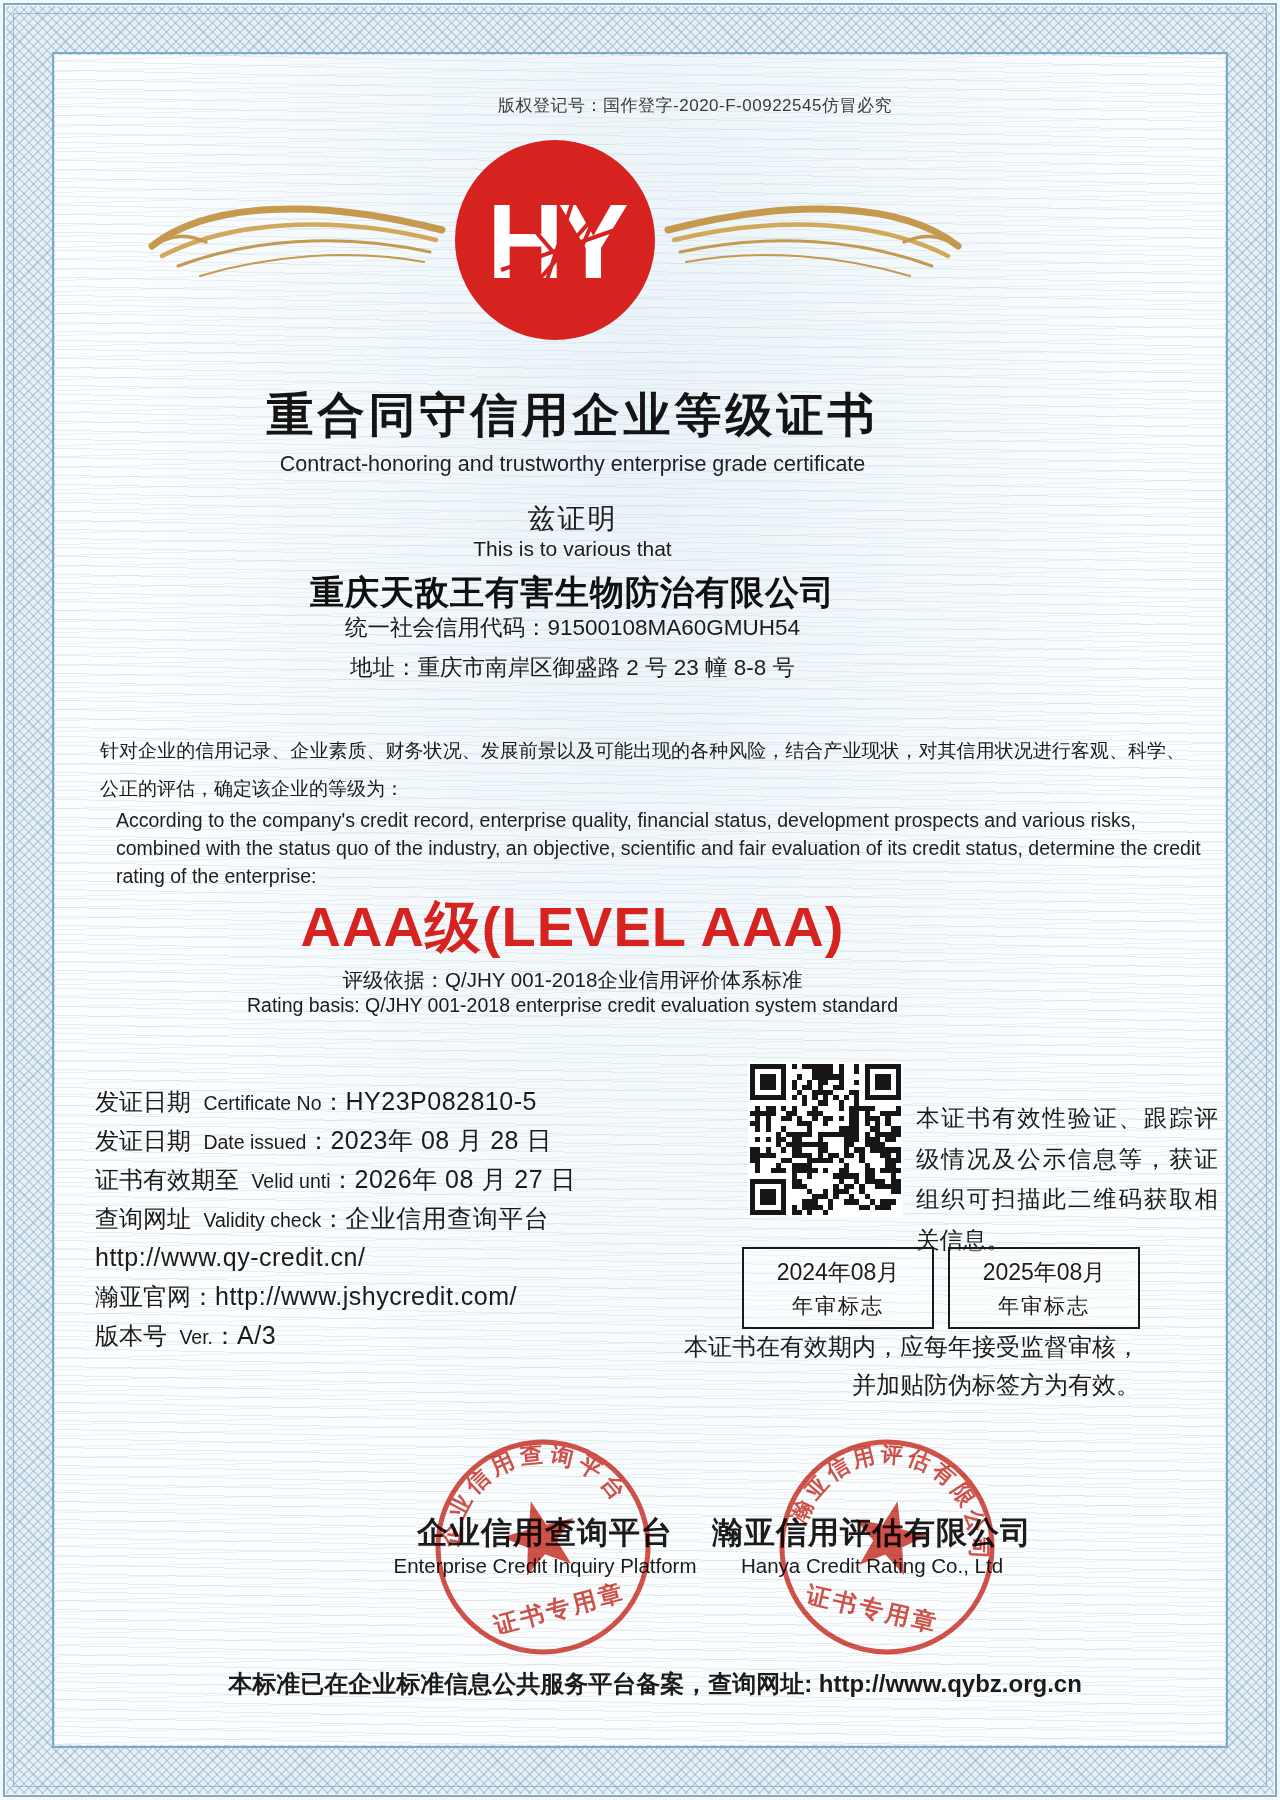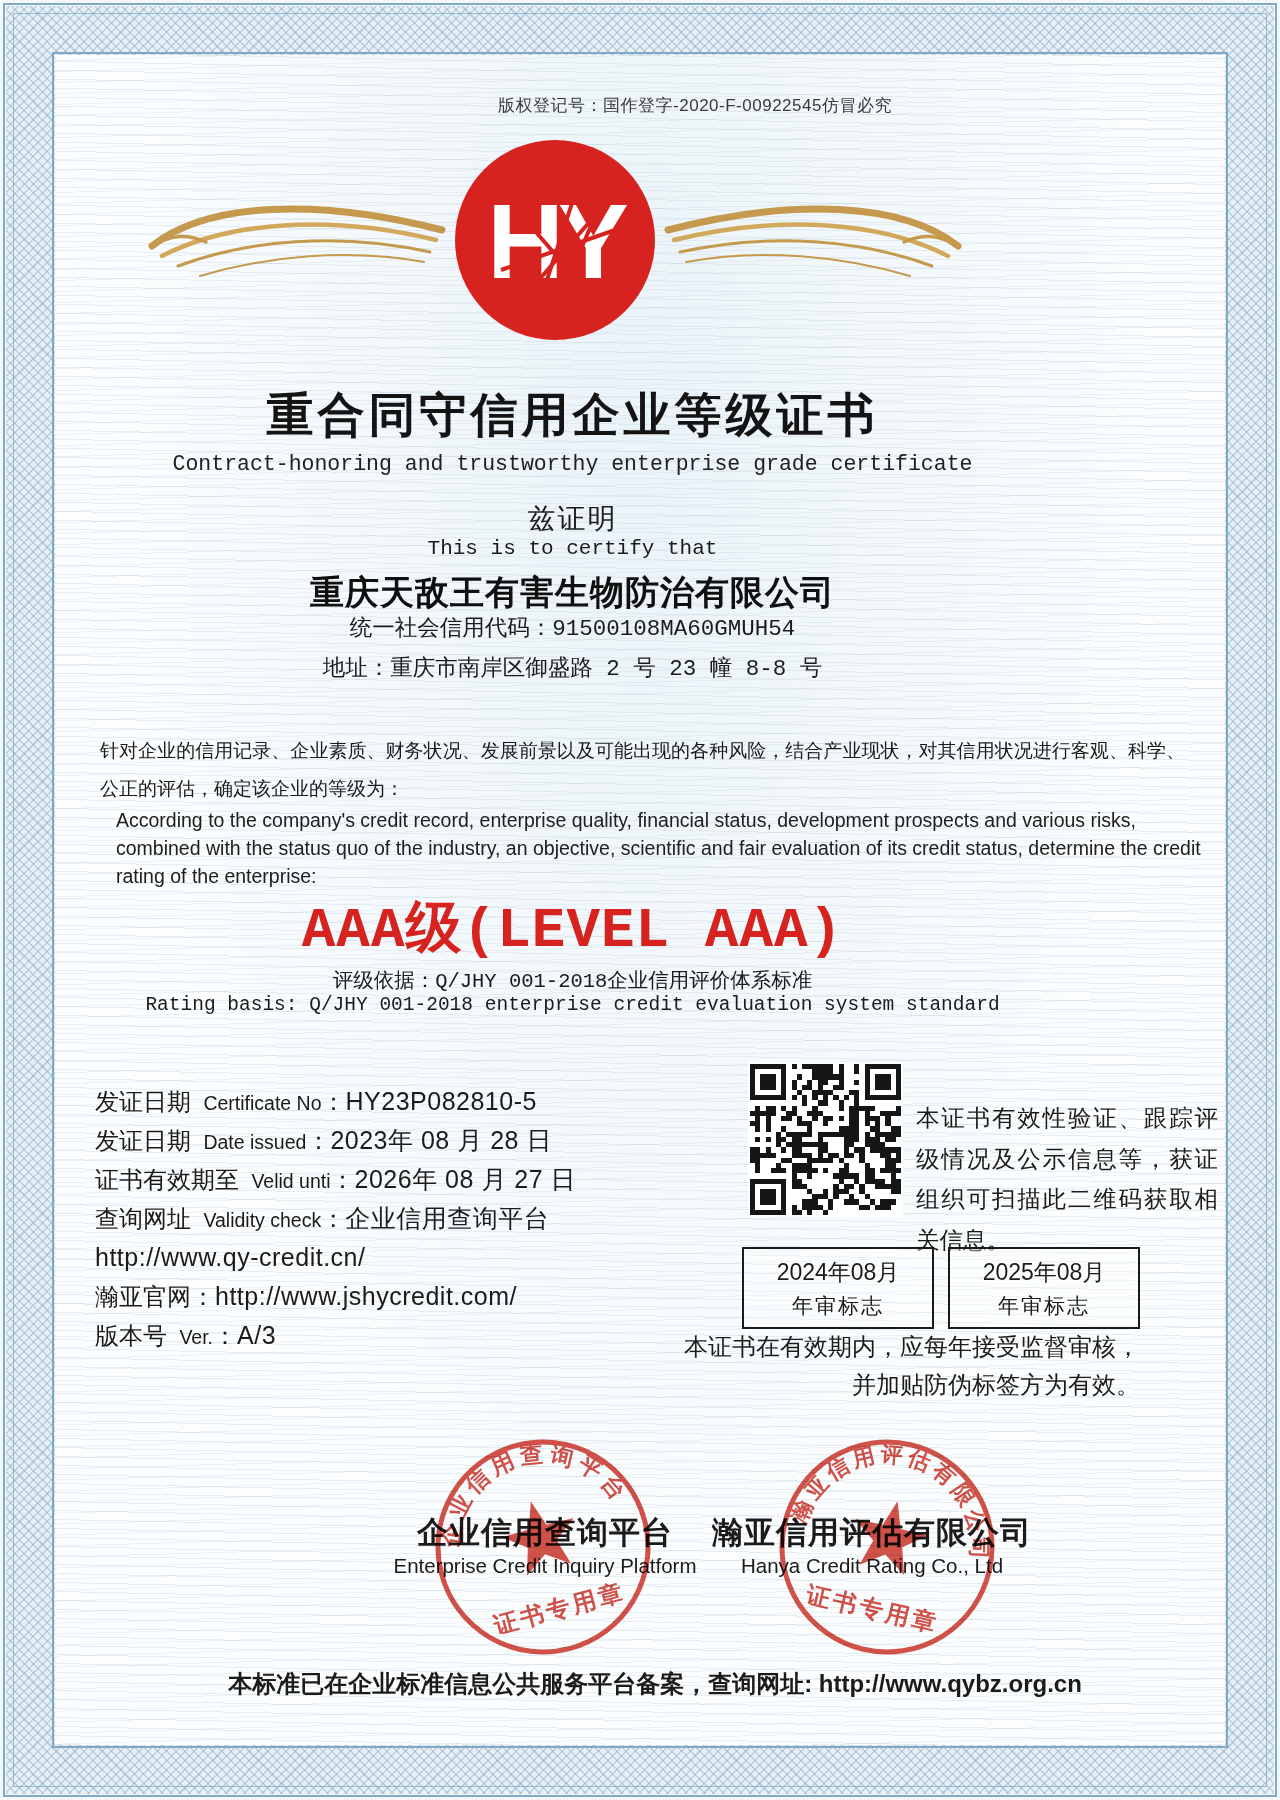--- a/index.html
+++ b/index.html
@@ -33,21 +33,21 @@
 
   
   .copyright{top:94px;left:180px;width:1030px;text-align:center;font-size:17px;font-weight:500;color:#3a3a3a;letter-spacing:.5px;}
   .logo{top:138px;left:453px;width:204px;height:204px;}
   .flourish{top:196px;width:298px;height:92px;}
   .flourish-left{left:148px;}
   .flourish-right{left:664px;transform:scaleX(-1);}
   .flo{fill:none;stroke:var(--gold,#c59a4e);stroke-linecap:round;}
   .flo2{stroke:#d2a85c;}
 
-  .centerblock{left:0;width:1145px;text-align:center;font-family:Liberation Mono, monospace;}
+  .centerblock{left:0;width:1145px;text-align:center;}
   .title-cn{top:384px;font-size:47px;font-weight:700;letter-spacing:4px;color:#141414;}
   .title-en{top:452px;font-size:21.5px;color:#202020;}
   .certify-cn{top:500px;font-size:28px;letter-spacing:2px;}
   .certify-en{top:537px;font-size:21px;}
   .company{top:570px;font-size:34px;font-weight:800;letter-spacing:1px;color:#101010;}
   .codeline{top:612px;font-size:22.5px;}
   .addressline{top:652px;font-size:22.5px;}
 
   
   .para-cn{top:732px;left:100px;width:1085px;font-size:19px;line-height:38px;text-align:justify;}
@@ -133,21 +133,21 @@
         <line x1="124" y1="50" x2="88" y2="160"></line>
         <line x1="48" y1="132" x2="162" y2="92"></line>
         <line x1="150" y1="60" x2="112" y2="148"></line>
         <line x1="70" y1="160" x2="140" y2="80"></line>
       </g>
     </svg>
 
     <div class="abs centerblock title-cn">重合同守信用企业等级证书</div>
     <div class="abs centerblock title-en">Contract-honoring and trustworthy enterprise grade certificate</div>
     <div class="abs centerblock certify-cn">兹证明</div>
-    <div class="abs centerblock certify-en">This is to certify that</div>
+    <div class="abs centerblock certify-en">This is to various that</div>
     <div class="abs centerblock company">重庆天敌王有害生物防治有限公司</div>
     <div class="abs centerblock codeline">统一社会信用代码：91500108MA60GMUH54</div>
     <div class="abs centerblock addressline">地址：重庆市南岸区御盛路 2 号 23 幢 8-8 号</div>
 
     <div class="abs para-cn">针对企业的信用记录、企业素质、财务状况、发展前景以及可能出现的各种风险，结合产业现状，对其信用状况进行客观、科学、公正的评估，确定该企业的等级为：</div>
     <div class="abs para-en">According to the company's credit record, enterprise quality, financial status, development prospects and various risks, combined with the status quo of the industry, an objective, scientific and fair evaluation of its credit status, determine the credit rating of the enterprise:</div>
 
     <div class="abs centerblock rating">AAA级(LEVEL AAA)</div>
     <div class="abs centerblock basis-cn">评级依据：Q/JHY 001-2018企业信用评价体系标准</div>
     <div class="abs centerblock basis-en">Rating basis: Q/JHY 001-2018 enterprise credit evaluation system standard</div>

